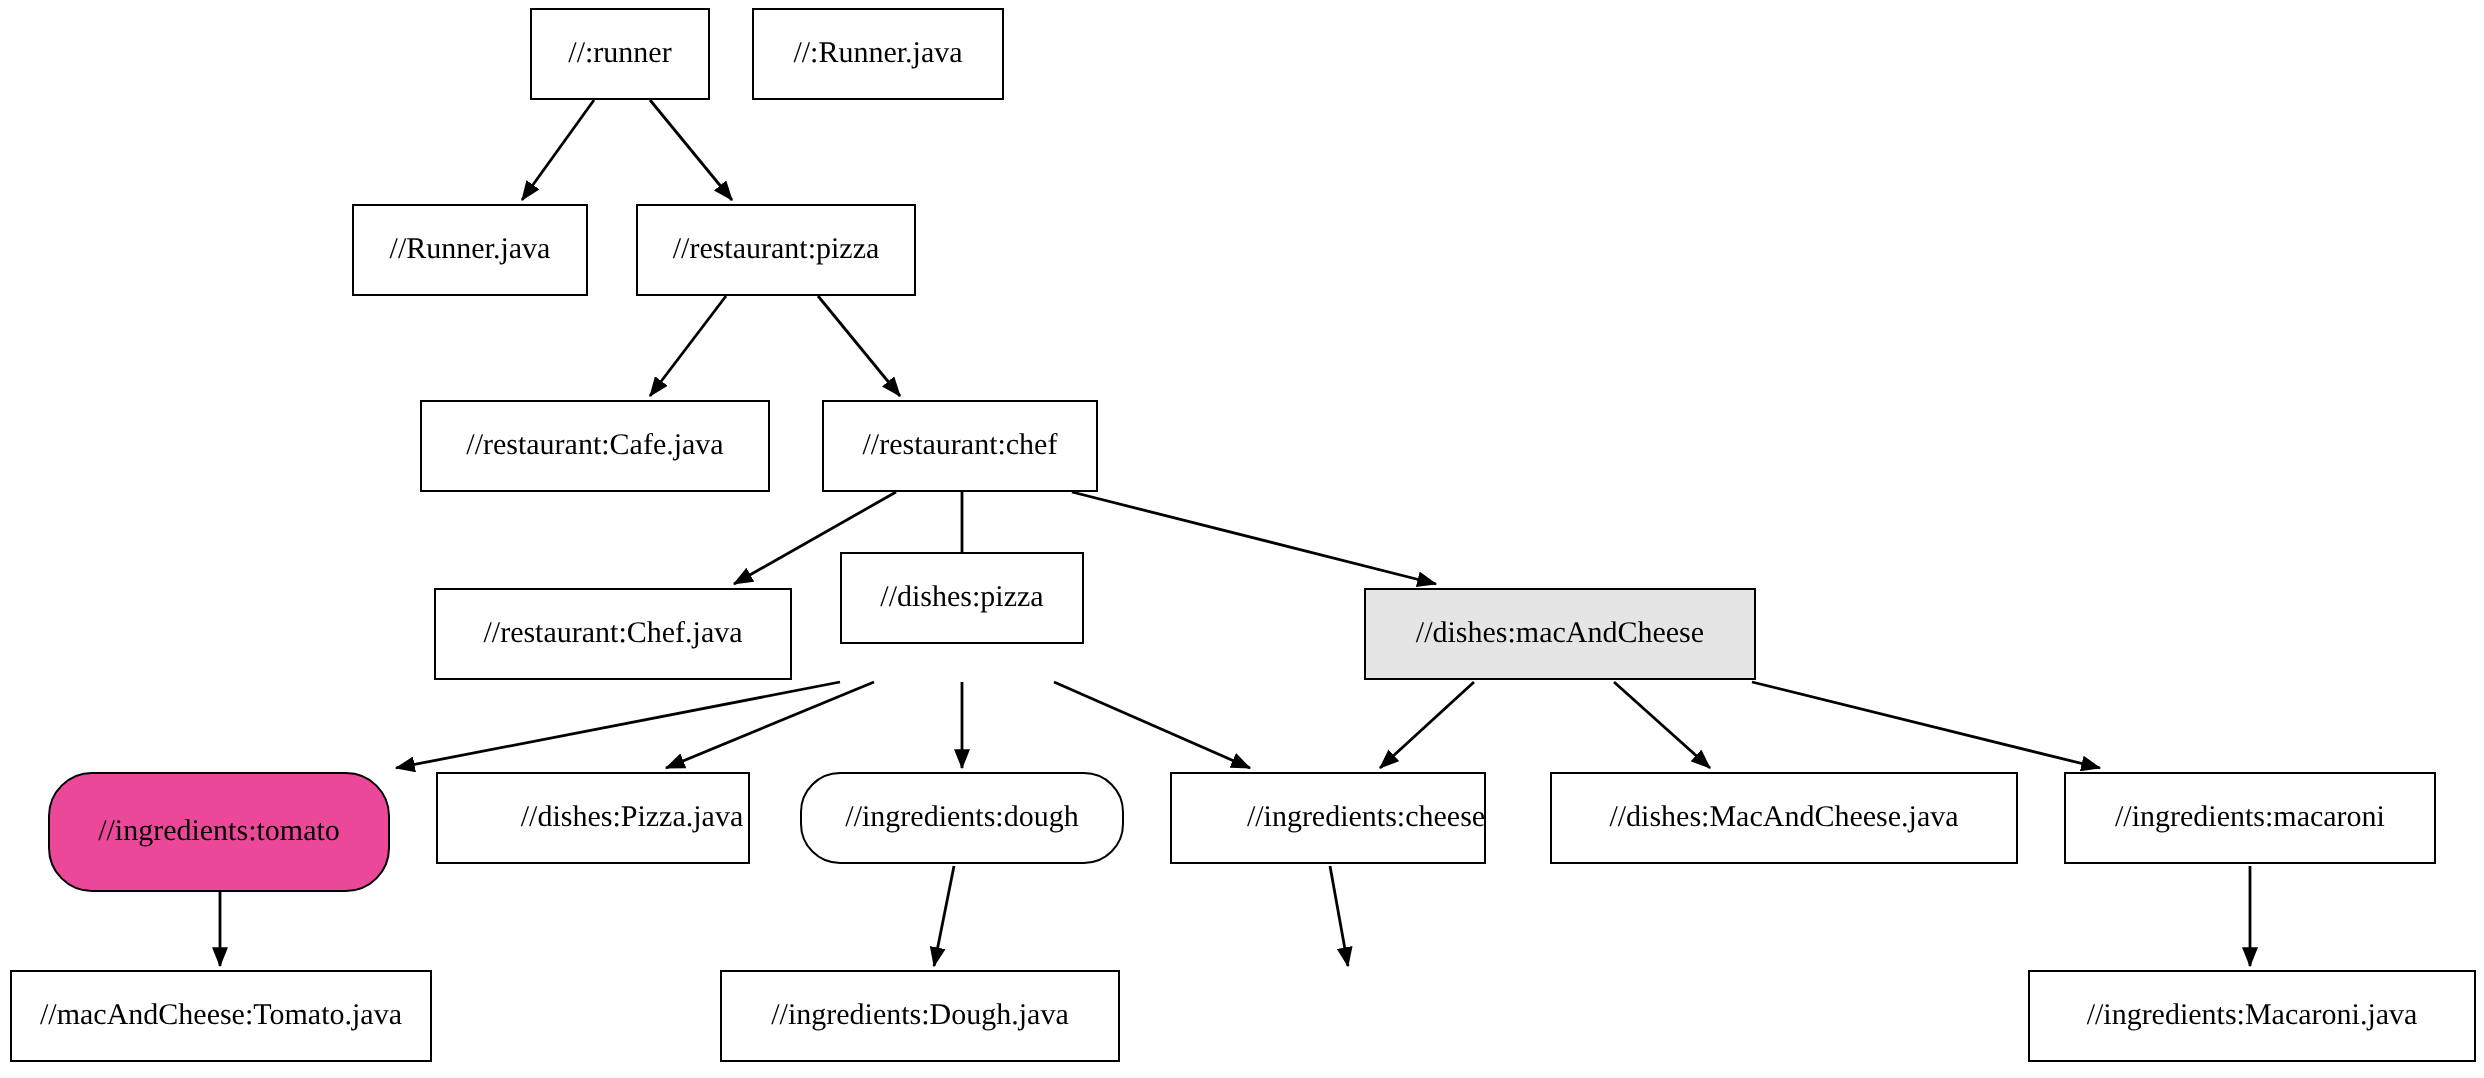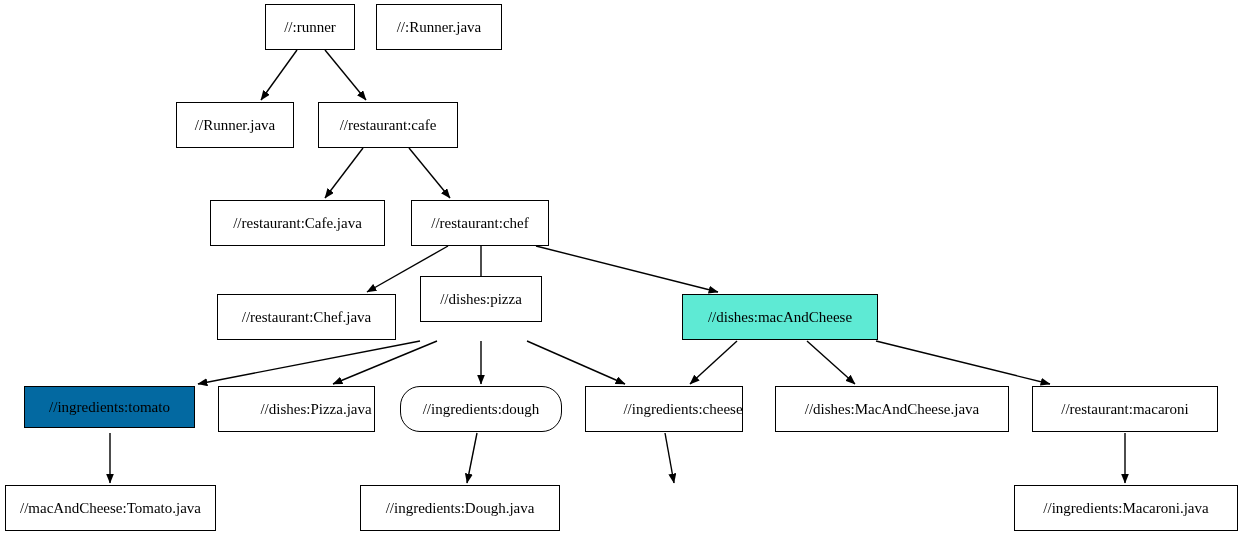--- a/index.html
+++ b/index.html
@@ -90,54 +90,54 @@
       <div class="graph-node" style="left: 265px; top: 4px; width: 90px; height: 46px; border-color: rgb(0, 0, 0); background: rgb(255, 255, 255);">
         <span class="node-label" style="color: rgb(0, 0, 0);">//:runner</span>
       </div>
       <div class="graph-node" style="left: 376px; top: 4px; width: 126px; height: 46px; border-color: rgb(0, 0, 0); background: rgb(255, 255, 255);">
         <span class="node-label" style="color: rgb(0, 0, 0);">//:Runner.java</span>
       </div>
       <div class="graph-node" style="left: 176px; top: 102px; width: 118px; height: 46px; border-color: rgb(0, 0, 0); background: rgb(255, 255, 255);">
         <span class="node-label" style="color: rgb(0, 0, 0);">//Runner.java</span>
       </div>
       <div class="graph-node" style="left: 318px; top: 102px; width: 140px; height: 46px; border-color: rgb(0, 0, 0); background: rgb(255, 255, 255);">
-        <span class="node-label" style="color: rgb(0, 0, 0);">//restaurant:cafe</span>
+        <span class="node-label" style="color: rgb(0, 0, 0);">//restaurant:pizza</span>
       </div>
       <div class="graph-node" style="left: 210px; top: 200px; width: 175px; height: 46px; border-color: rgb(0, 0, 0); background: rgb(255, 255, 255);">
         <span class="node-label" style="color: rgb(0, 0, 0);">//restaurant:Cafe.java</span>
       </div>
       <div class="graph-node" style="left: 411px; top: 200px; width: 138px; height: 46px; border-color: rgb(0, 0, 0); background: rgb(255, 255, 255);">
         <span class="node-label" style="color: rgb(0, 0, 0);">//restaurant:chef</span>
       </div>
       <div class="graph-node" style="left: 217px; top: 294px; width: 179px; height: 46px; border-color: rgb(0, 0, 0); background: rgb(255, 255, 255);">
         <span class="node-label" style="color: rgb(0, 0, 0);">//restaurant:Chef.java</span>
       </div>
       <div class="graph-node" style="left: 420px; top: 276px; width: 122px; height: 46px; border-color: rgb(0, 0, 0); background: rgb(255, 255, 255);">
         <span class="node-label" style="color: rgb(0, 0, 0);">//dishes:pizza</span>
       </div>
-      <div class="graph-node" style="left: 682px; top: 294px; width: 196px; height: 46px; border-color: rgb(0, 0, 0); background: #5eead4;">
+      <div class="graph-node" style="left: 682px; top: 294px; width: 196px; height: 46px; border-color: rgb(0, 0, 0); background: #e5e5e5;">
         <span class="node-label" style="color: rgb(0, 0, 0);">//dishes:macAndCheese</span>
       </div>
-      <div class="graph-node" style="left: 24px; top: 386px; width: 171px; height: 42px; border-color: rgb(0, 0, 0); background: #0369a1;">
+      <div class="graph-node" style="left: 24px; top: 386px; width: 171px; height: 60px; border-color: rgb(0, 0, 0); background: #ec4899; border-radius: 22px;">
         <span class="node-label" style="color: rgb(0, 0, 0);">//ingredients:tomato</span>
       </div>
       <div class="graph-node" style="left: 218px; top: 386px; width: 157px; height: 46px; border-color: rgb(0, 0, 0); background: rgb(255, 255, 255); padding-left: 39px;">
         <span class="node-label" style="color: rgb(0, 0, 0);">//dishes:Pizza.java</span>
       </div>
       <div class="graph-node" style="left: 400px; top: 386px; width: 162px; height: 46px; border-color: rgb(0, 0, 0); background: rgb(255, 255, 255); border-radius: 20px;">
         <span class="node-label" style="color: rgb(0, 0, 0);">//ingredients:dough</span>
       </div>
       <div class="graph-node" style="left: 585px; top: 386px; width: 158px; height: 46px; border-color: rgb(0, 0, 0); background: rgb(255, 255, 255); padding-left: 38px;">
         <span class="node-label" style="color: rgb(0, 0, 0);">//ingredients:cheese</span>
       </div>
       <div class="graph-node" style="left: 775px; top: 386px; width: 234px; height: 46px; border-color: rgb(0, 0, 0); background: rgb(255, 255, 255);">
         <span class="node-label" style="color: rgb(0, 0, 0);">//dishes:MacAndCheese.java</span>
       </div>
       <div class="graph-node" style="left: 1032px; top: 386px; width: 186px; height: 46px; border-color: rgb(0, 0, 0); background: rgb(255, 255, 255);">
-        <span class="node-label" style="color: rgb(0, 0, 0);">//restaurant:macaroni</span>
+        <span class="node-label" style="color: rgb(0, 0, 0);">//ingredients:macaroni</span>
       </div>
       <div class="graph-node" style="left: 5px; top: 485px; width: 211px; height: 46px; border-color: rgb(0, 0, 0); background: rgb(255, 255, 255);">
         <span class="node-label" style="color: rgb(0, 0, 0);">//macAndCheese:Tomato.java</span>
       </div>
       <div class="graph-node" style="left: 360px; top: 485px; width: 200px; height: 46px; border-color: rgb(0, 0, 0); background: rgb(255, 255, 255); align-items: center;">
         <span class="node-label" style="color: rgb(0, 0, 0);">//ingredients:Dough.java</span>
       </div>
       <div class="graph-node" style="left: 1014px; top: 485px; width: 224px; height: 46px; border-color: rgb(0, 0, 0); background: rgb(255, 255, 255);">
         <span class="node-label" style="color: rgb(0, 0, 0);">//ingredients:Macaroni.java</span>
       </div>

